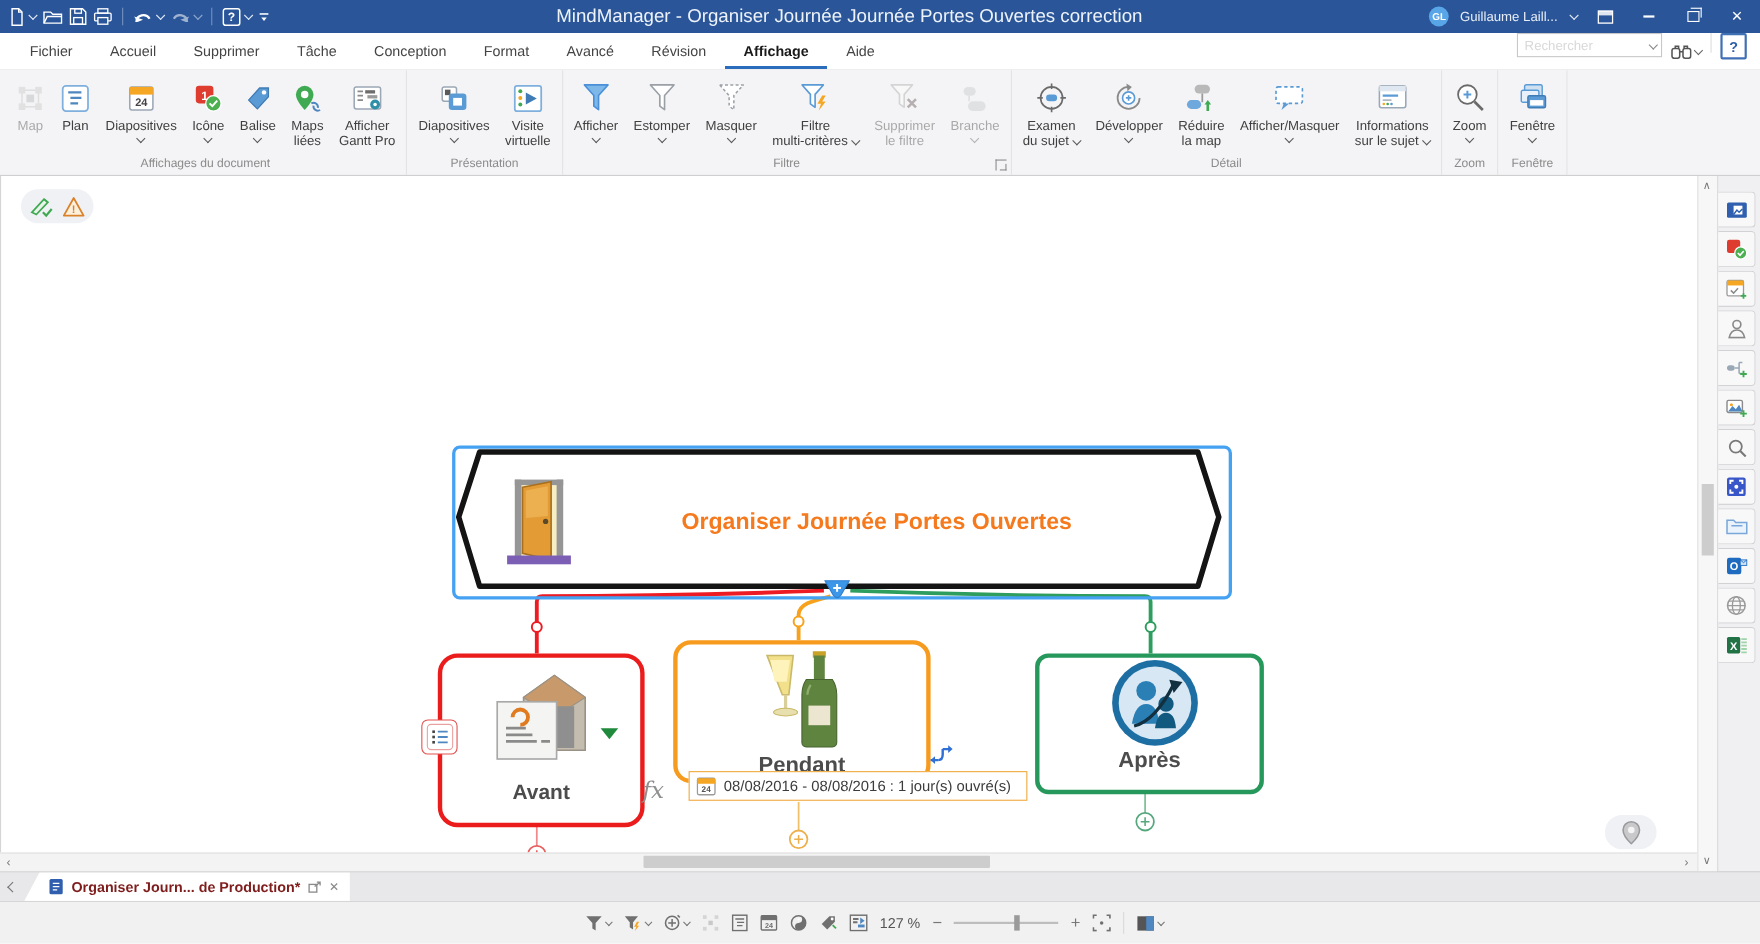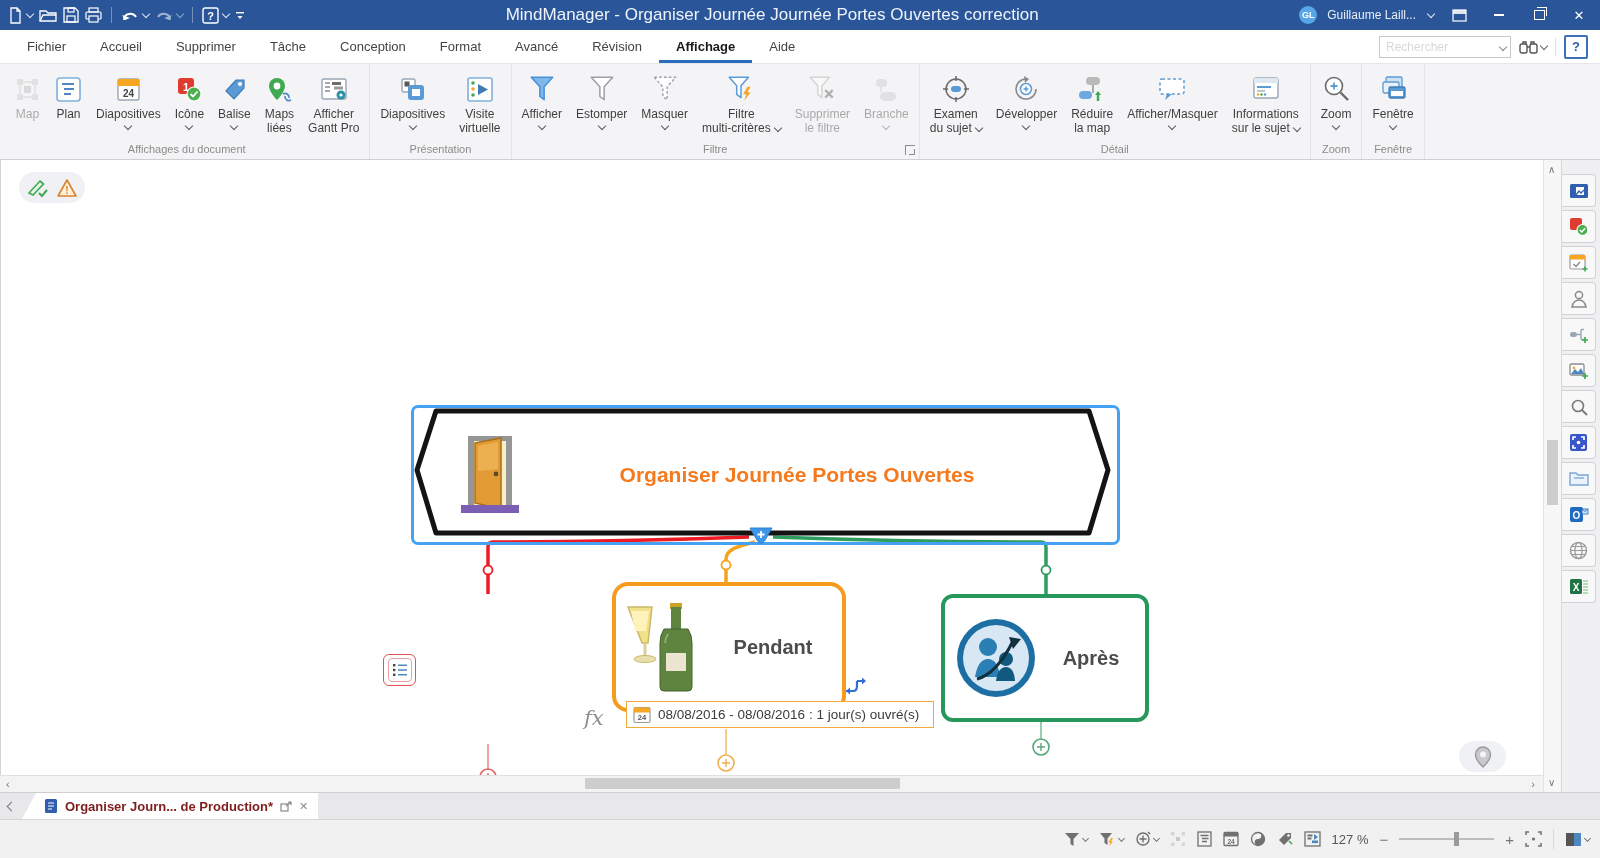--- a/index.html
+++ b/index.html
@@ -20,21 +20,21 @@
   .minbar{width:10px;height:2px;background:#fff;}
   .restore{width:9px;height:8px;border:1.2px solid #fff;position:relative;}
   .restore:before{content:"";position:absolute;left:2px;top:-4px;width:9px;height:8px;border:1.2px solid #fff;border-bottom:none;border-left:none;}
   .xglyph{font-size:13px;color:#fff;}
 
   
   .tabrow{height:33px;background:#fff;display:flex;align-items:stretch;border-bottom:1px solid #e7e7e9;flex:0 0 33px;}
   .mtabs{display:flex;align-items:stretch;padding-left:10px;}
   .mtab{padding:0 17px;font-size:13px;color:#444;display:flex;align-items:center;cursor:default;text-align:center;}
   .mtab.active{font-weight:bold;color:#1a1a1a;box-shadow:inset 0 -3px 0 #2a6dbd;}
-  .tr-right{margin-left:auto;display:flex;align-items:center;gap:8px;padding-right:12px;}
+  .tr-right{margin-left:auto;display:flex;gap:8px;padding-right:12px;}
   .searchwrap{position:relative;}
   .searchwrap input{width:108px;height:20px;border:1px solid #c8c8c8;font-size:12px;padding:0 16px 0 6px;color:#9a9a9a;outline:none;}
   .searchwrap input::placeholder{color:#d8d8d8;}
   .sarrow{position:absolute;right:5px;top:8px;width:5px;height:5px;border-right:1.2px solid #888;border-bottom:1.2px solid #888;transform:rotate(45deg);}
   .gchev{width:5px;height:5px;border-right:1.2px solid #666;border-bottom:1.2px solid #666;transform:rotate(45deg);display:inline-block;margin-left:3px;margin-bottom:2px;}
   .vdiv{width:1px;height:18px;background:#ddd;}
   .helpbox{width:20px;height:20px;border:2px solid #3f6fb5;color:#2a5fa8;font-weight:bold;font-size:13px;display:flex;align-items:center;justify-content:center;border-radius:2px;}
 
   
   .ribbon{height:95px;background:#f4f4f6;border-bottom:1px solid #cfcfcf;display:flex;align-items:stretch;flex:0 0 95px;padding-left:4px;}
@@ -63,21 +63,21 @@
   .varrow{position:absolute;left:4px;font-size:10px;color:#777;}
   .pstrip{width:38px;background:#f0f0f2;border-left:1px solid #d8d8da;flex:0 0 38px;display:flex;flex-direction:column;align-items:flex-start;padding-top:14px;gap:3px;}
   .ptab{width:33px;height:31px;background:#f8f8f9;border:1px solid #d2d2d4;border-left:none;border-radius:0 4px 4px 0;display:flex;align-items:center;justify-content:center;}
 
   
   .pill{position:absolute;background:#eff1f5;border-radius:16px;display:flex;align-items:center;justify-content:center;gap:7px;}
   .central{position:absolute;left:410px;top:245px;width:703px;height:134px;border:3px solid #45a1f1;border-radius:7px;background:transparent;}
   .cshape{position:absolute;inset:0;}
   .ccontent{position:absolute;inset:0;display:flex;align-items:center;padding-left:45px;}
   .ctext{flex:1;text-align:center;font-weight:bold;font-size:21px;line-height:26px;color:#f5791d;padding-right:48px;}
-  .topic{position:absolute;background:#fff;display:flex;align-items:center;justify-content:center;}
+  .topic{position:absolute;background:#fff;display:flex;align-items:center;justify-content:center;flex-direction:column;}
   .t-avant{left:397px;top:434px;width:180px;height:150px;border:4.5px solid #ea1c1c;border-radius:18px;flex-direction:column;}
   .t-pendant{left:611px;top:422px;width:226px;height:122px;border:4.5px solid #f79b1e;border-radius:16px;}
   .t-apres{left:940px;top:434px;width:200px;height:120px;border:4px solid #27985c;border-radius:12px;}
   .tlabel{font-weight:bold;color:#4c4c4c;}
   .callout{position:absolute;left:625px;top:541px;width:308px;height:27px;border:1.5px solid #f0a93c;background:#fff;display:flex;align-items:center;gap:7px;padding-left:6px;box-sizing:border-box;}
   .callout span{font-size:13.5px;color:#3c3c3c;white-space:nowrap;}
   .fx{position:absolute;left:583px;top:546px;font-family:"DejaVu Serif","Liberation Serif",serif;font-style:italic;font-size:21px;color:#8f8f8f;}
   .badge{position:absolute;left:382px;top:494px;width:31px;height:30px;border:1.5px solid #e55050;border-radius:6px;background:#fff;display:flex;align-items:center;justify-content:center;}
   .badge .inner{width:22px;height:22px;border:1px solid #e9a0a0;border-radius:4px;display:flex;align-items:center;justify-content:center;}
   .greentri{position:absolute;right:20px;top:64px;width:0;height:0;border-left:8px solid transparent;border-right:8px solid transparent;border-top:10px solid #1f8a3b;}
@@ -86,21 +86,21 @@
 
   
   .doctabs{height:26px;background:#e8e8ea;border-top:1px solid #cfcfcf;display:flex;align-items:stretch;flex:0 0 26px;}
   .dnav{width:22px;display:flex;align-items:center;justify-content:center;}
   .lchev{width:6px;height:6px;border-left:1.5px solid #777;border-bottom:1.5px solid #777;transform:rotate(45deg);}
   .dtab{background:#fff;display:flex;align-items:center;gap:7px;padding:0 10px 0 22px;clip-path:polygon(14px 0,100% 0,100% 100%,0 100%);}
   .dtab .dlabel{font-size:13px;font-weight:bold;color:#7f1d1d;white-space:nowrap;}
   .dicon{font-size:11px;color:#8a8a8a;}
 
   
-  .statusbar{height:38px;background:#f1f1f2;border-top:1px solid #d6d6d8;display:flex;align-items:center;justify-content:flex-end;gap:11px;padding-right:10px;flex:0 0 38px;}
+  .statusbar{height:38px;background:#f1f1f2;border-top:1px solid #d6d6d8;display:flex;align-items:center;justify-content:center;gap:11px;padding-right:10px;flex:0 0 38px;}
   .sitem{display:flex;align-items:center;gap:3px;}
   .schev{width:4px;height:4px;border-right:1.2px solid #777;border-bottom:1.2px solid #777;transform:rotate(45deg);display:inline-block;margin-bottom:1px;}
   .zoomtxt{font-size:13px;color:#555;}
   .zminus,.zplus{font-size:15px;color:#777;}
   .ztrack{width:95px;height:2px;background:#bdbdbd;position:relative;}
   .zhandle{position:absolute;left:55px;top:-6px;width:5px;height:14px;background:#9a9a9a;}
   .ssep{width:1px;height:20px;background:#d9d9d9;}
 </style>
 </head>
 <body>
@@ -561,20 +561,32 @@
               <div>Organiser Journée Portes Ouvertes</div>
             </div>
           </div>
         </div>
 
         <svg class="marker" width="26" height="20" viewBox="0 0 26 20">
           <path d="M2 1 H24 L16.5 14 Q13 18.5 9.5 14 Z" fill="#3d97e8" stroke="#2f7fd0" stroke-width="1"></path>
           <path d="M13 4v7 M9.5 7.5h7" stroke="#fff" stroke-width="1.8"></path>
         </svg>
 
+        <div class="topic t-avant">
+          <svg width="100" height="92" viewBox="0 0 100 92" style="margin-top:10px">
+            <polygon points="34,22 62,2 90,22 90,70 34,70" fill="#c4bcae" stroke="#9a9284" stroke-width="1.5"></polygon>
+            <polygon points="34,22 62,2 90,22 62,40" fill="#c89a6b" stroke="#9a9284" stroke-width="1"></polygon>
+            <rect x="52" y="30" width="28" height="38" fill="#8f8f8f"></rect>
+            <rect x="10" y="26" width="54" height="52" fill="#f4f4f2" stroke="#a8a8a8" stroke-width="1.5"></rect>
+            <path d="M24 40 a7 7 0 1 1 7 7" fill="none" stroke="#e07b1f" stroke-width="3.5"></path>
+            <path d="M18 50h18M18 56h24M18 62h28M50 62h8" stroke="#8a8a8a" stroke-width="2.5"></path>
+          </svg>
+          <span class="greentri"></span>
+          <div class="tlabel" style="font-size:19px;margin:6px 0 12px;">Avant</div>
+        </div>
 
         <div class="topic t-pendant">
           <svg width="78" height="96" viewBox="0 0 78 96" style="margin:4px 4px 0 6px">
             <polygon points="6,6 30,6 26,42 20,42" fill="#f3e08a" stroke="#c9b96a" stroke-width="1.5"></polygon>
             <polygon points="9,10 27,10 24,30 13,30" fill="#fdf3bb"></polygon>
             <path d="M23 42 v14" stroke="#d9cf9a" stroke-width="3"></path>
             <ellipse cx="23" cy="58" rx="11" ry="3.5" fill="#e8dfae" stroke="#c9b96a"></ellipse>
             <path d="M48 2 h12 v6 h-12z" fill="#c9a227"></path>
             <rect x="49" y="6" width="10" height="22" fill="#5f8440"></rect>
             <path d="M42 28 q-4 6 -4 14 v44 a4 4 0 0 0 4 4 h24 a4 4 0 0 0 4-4 V42 q0-8-4-14z" fill="#5f8440" stroke="#47632f" stroke-width="1"></path>

